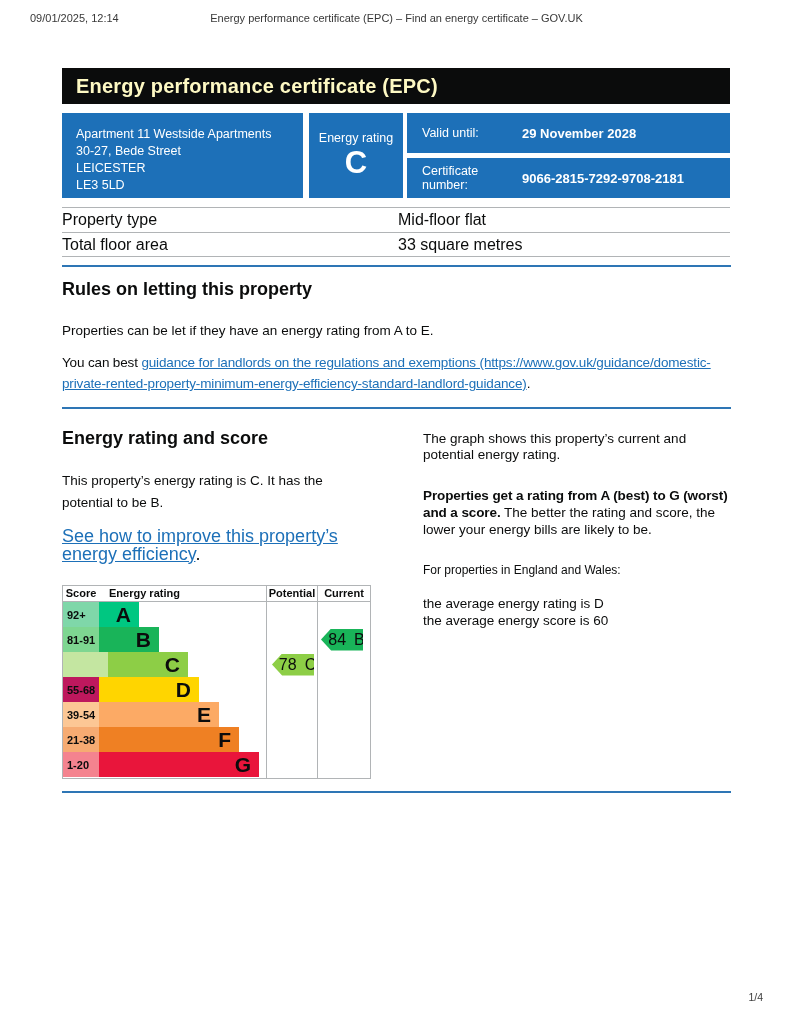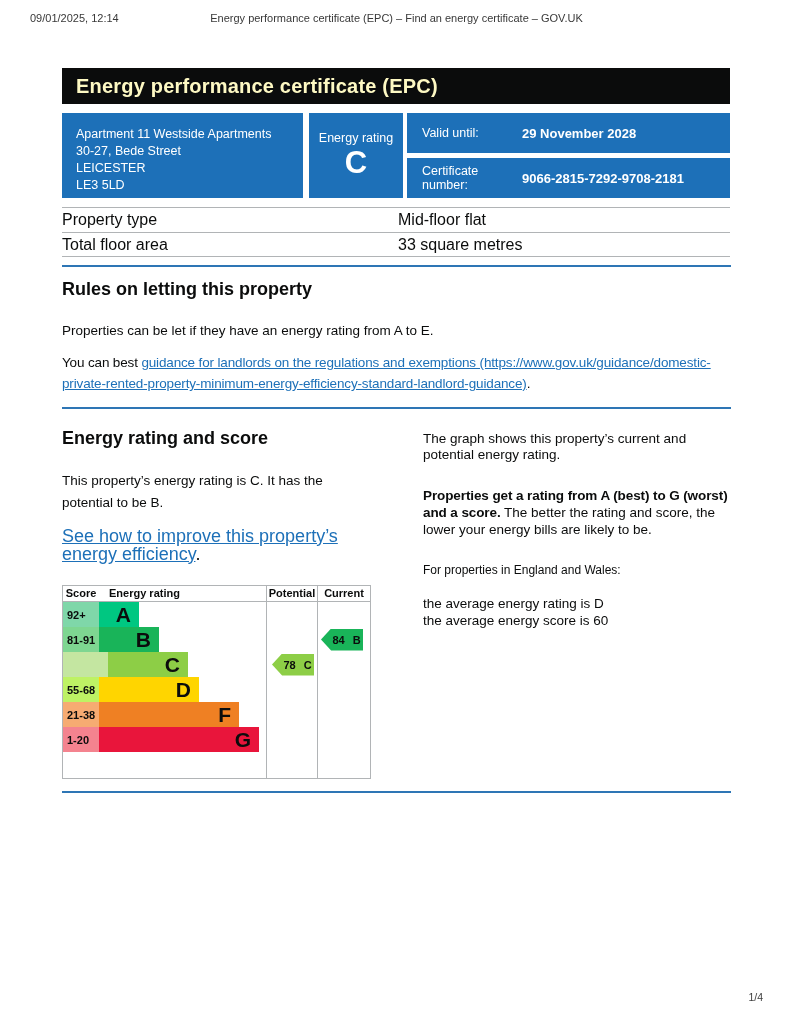--- a/index.html
+++ b/index.html
@@ -58,21 +58,21 @@
   .col-rating { width:205px; border-left:1px solid #b1b4b6; }
   .col-current { width:53px; }
   .col-potential { width:51px; }
   .chart-head { height:16px; line-height:15px; border-bottom:1px solid #b1b4b6; font-weight:bold; display:flex; }
   .h-score { width:36px; text-align:center; }
   .h-rating { padding-left:10px; }
   .chart-head.center { justify-content:center; }
   .band-row { height:25px; display:flex; }
   .score-cell { width:36px; display:flex; align-items:center; padding-left:4px; font-weight:bold; font-size:11px; }
   .band-bar { height:25px; display:flex; align-items:center; justify-content:flex-end; padding-right:8px; font-weight:bold; font-size:21px; color:#0b0c0c; }
-  .chart-arrow { position:absolute; width:42px; height:22px; display:flex; align-items:center; justify-content:center; gap:8px; padding-left:9px; font-weight:bold; font-size:11px; color:#0b0c0c; clip-path:polygon(0 50%, 24% 0, 100% 0, 100% 100%, 24% 100%); }
+  .chart-arrow { position:absolute; width:42px; height:22px; display:flex; align-items:center; justify-content:center; gap:8px; padding-left:9px; font-weight:normal; font-size:16px; color:#0b0c0c; clip-path:polygon(0 50%, 24% 0, 100% 0, 100% 100%, 24% 100%); }
 </style>
 </head>
 <body>
 
 <div class="page">
   <span class="print-datetime">09/01/2025, 12:14</span>
   <span class="print-title">Energy performance certificate (EPC) – Find an energy certificate – GOV.UK</span>
 
   <div class="content">
 
@@ -147,22 +147,26 @@
             </div>
             <div class="band-row">
               <div class="score-cell" style="background: rgb(126, 214, 145);">81-91</div>
               <div class="band-bar" style="background: rgb(25, 180, 89); width: 60px;">B</div>
             </div>
             <div class="band-row">
               <div class="score-cell" style="background: rgb(196, 230, 161); padding-left: 45px;">69-80</div>
               <div class="band-bar" style="background: rgb(141, 206, 70); width: 80px;">C</div>
             </div>
             <div class="band-row">
-              <div class="score-cell" style="background: #bef264;">55-68</div>
+              <div class="score-cell" style="background: #be185d;">55-68</div>
               <div class="band-bar" style="background: rgb(255, 213, 0); width: 100px;">D</div>
+            </div>
+            <div class="band-row">
+              <div class="score-cell" style="background: rgb(252, 199, 149);">39-54</div>
+              <div class="band-bar" style="background: rgb(252, 170, 101); width: 120px;">E</div>
             </div>
             <div class="band-row">
               <div class="score-cell" style="background: rgb(246, 171, 114);">21-38</div>
               <div class="band-bar" style="background: rgb(239, 128, 35); width: 140px;">F</div>
             </div>
             <div class="band-row">
               <div class="score-cell" style="background: rgb(244, 131, 143);">1-20</div>
               <div class="band-bar" style="background: rgb(233, 21, 59); width: 160px;">G</div>
             </div>
           </div>

